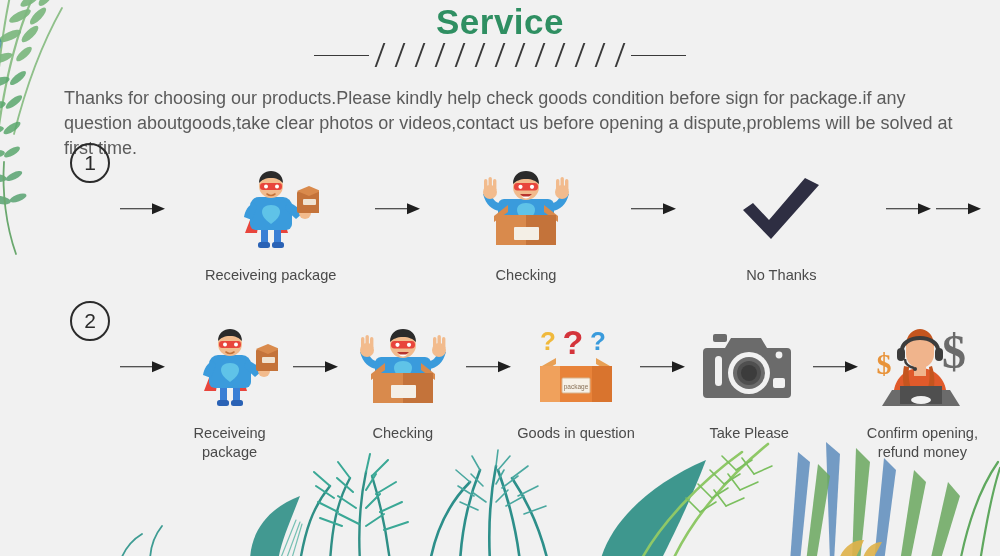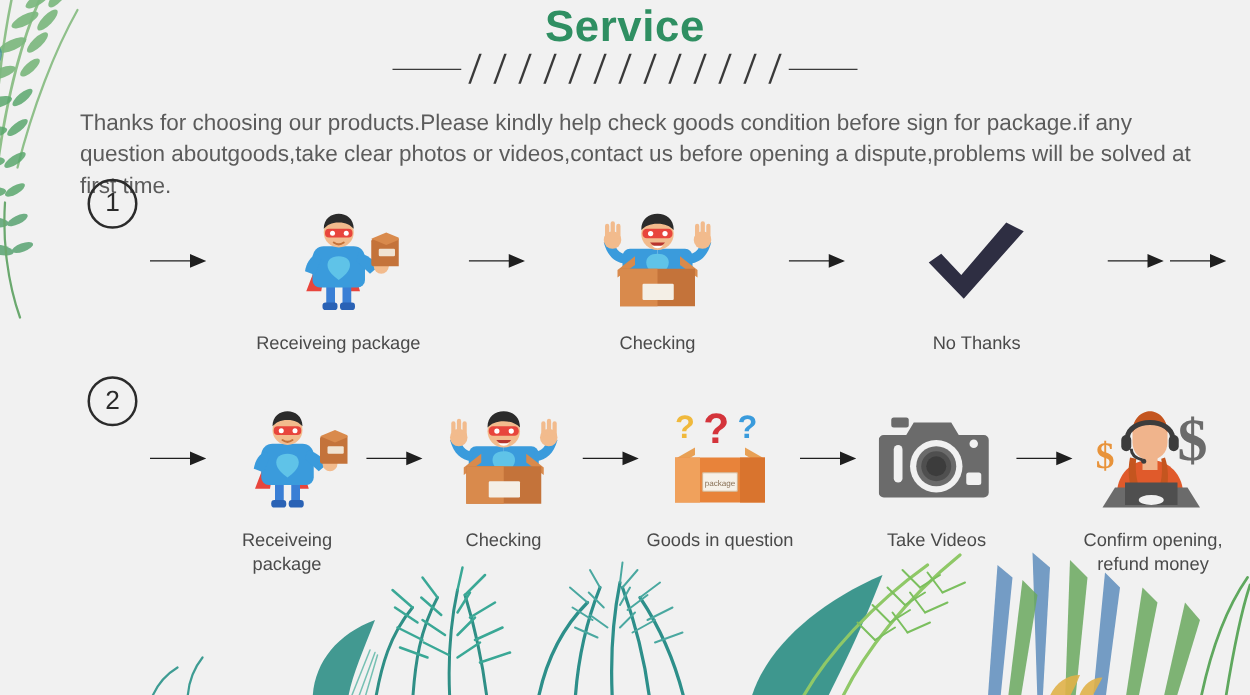--- a/index.html
+++ b/index.html
@@ -407,21 +407,21 @@
           <rect x="10" y="2" width="14" height="8" rx="2" fill="#6b6b6b"></rect>
           <circle cx="46" cy="41" r="21" fill="#f1f1f1"></circle>
           <circle cx="46" cy="41" r="16" fill="#6b6b6b"></circle>
           <circle cx="46" cy="41" r="12" fill="#4f4f4f"></circle>
           <circle cx="46" cy="41" r="8" fill="#3c3c3c"></circle>
           <rect x="12" y="24" width="7" height="30" rx="3.5" fill="#f1f1f1"></rect>
           <circle cx="76" cy="23" r="3.4" fill="#f1f1f1"></circle>
           <rect x="70" y="46" width="12" height="10" rx="2" fill="#f1f1f1"></rect>
         </svg>
       </div>
-      <div class="step-label">Take Videos</div>
+      <div class="step-label">Take Please</div>
     </div>
 
     <div class="arrow">
       <svg width="46" height="16" viewBox="0 0 46 16">
           <path d="M0 7.2h32v-5l13 5.5-13 5.5v-5H0z" fill="#1f1f1f"></path>
         </svg>
     </div>
 
     <div class="step">
       <div class="step-art">

